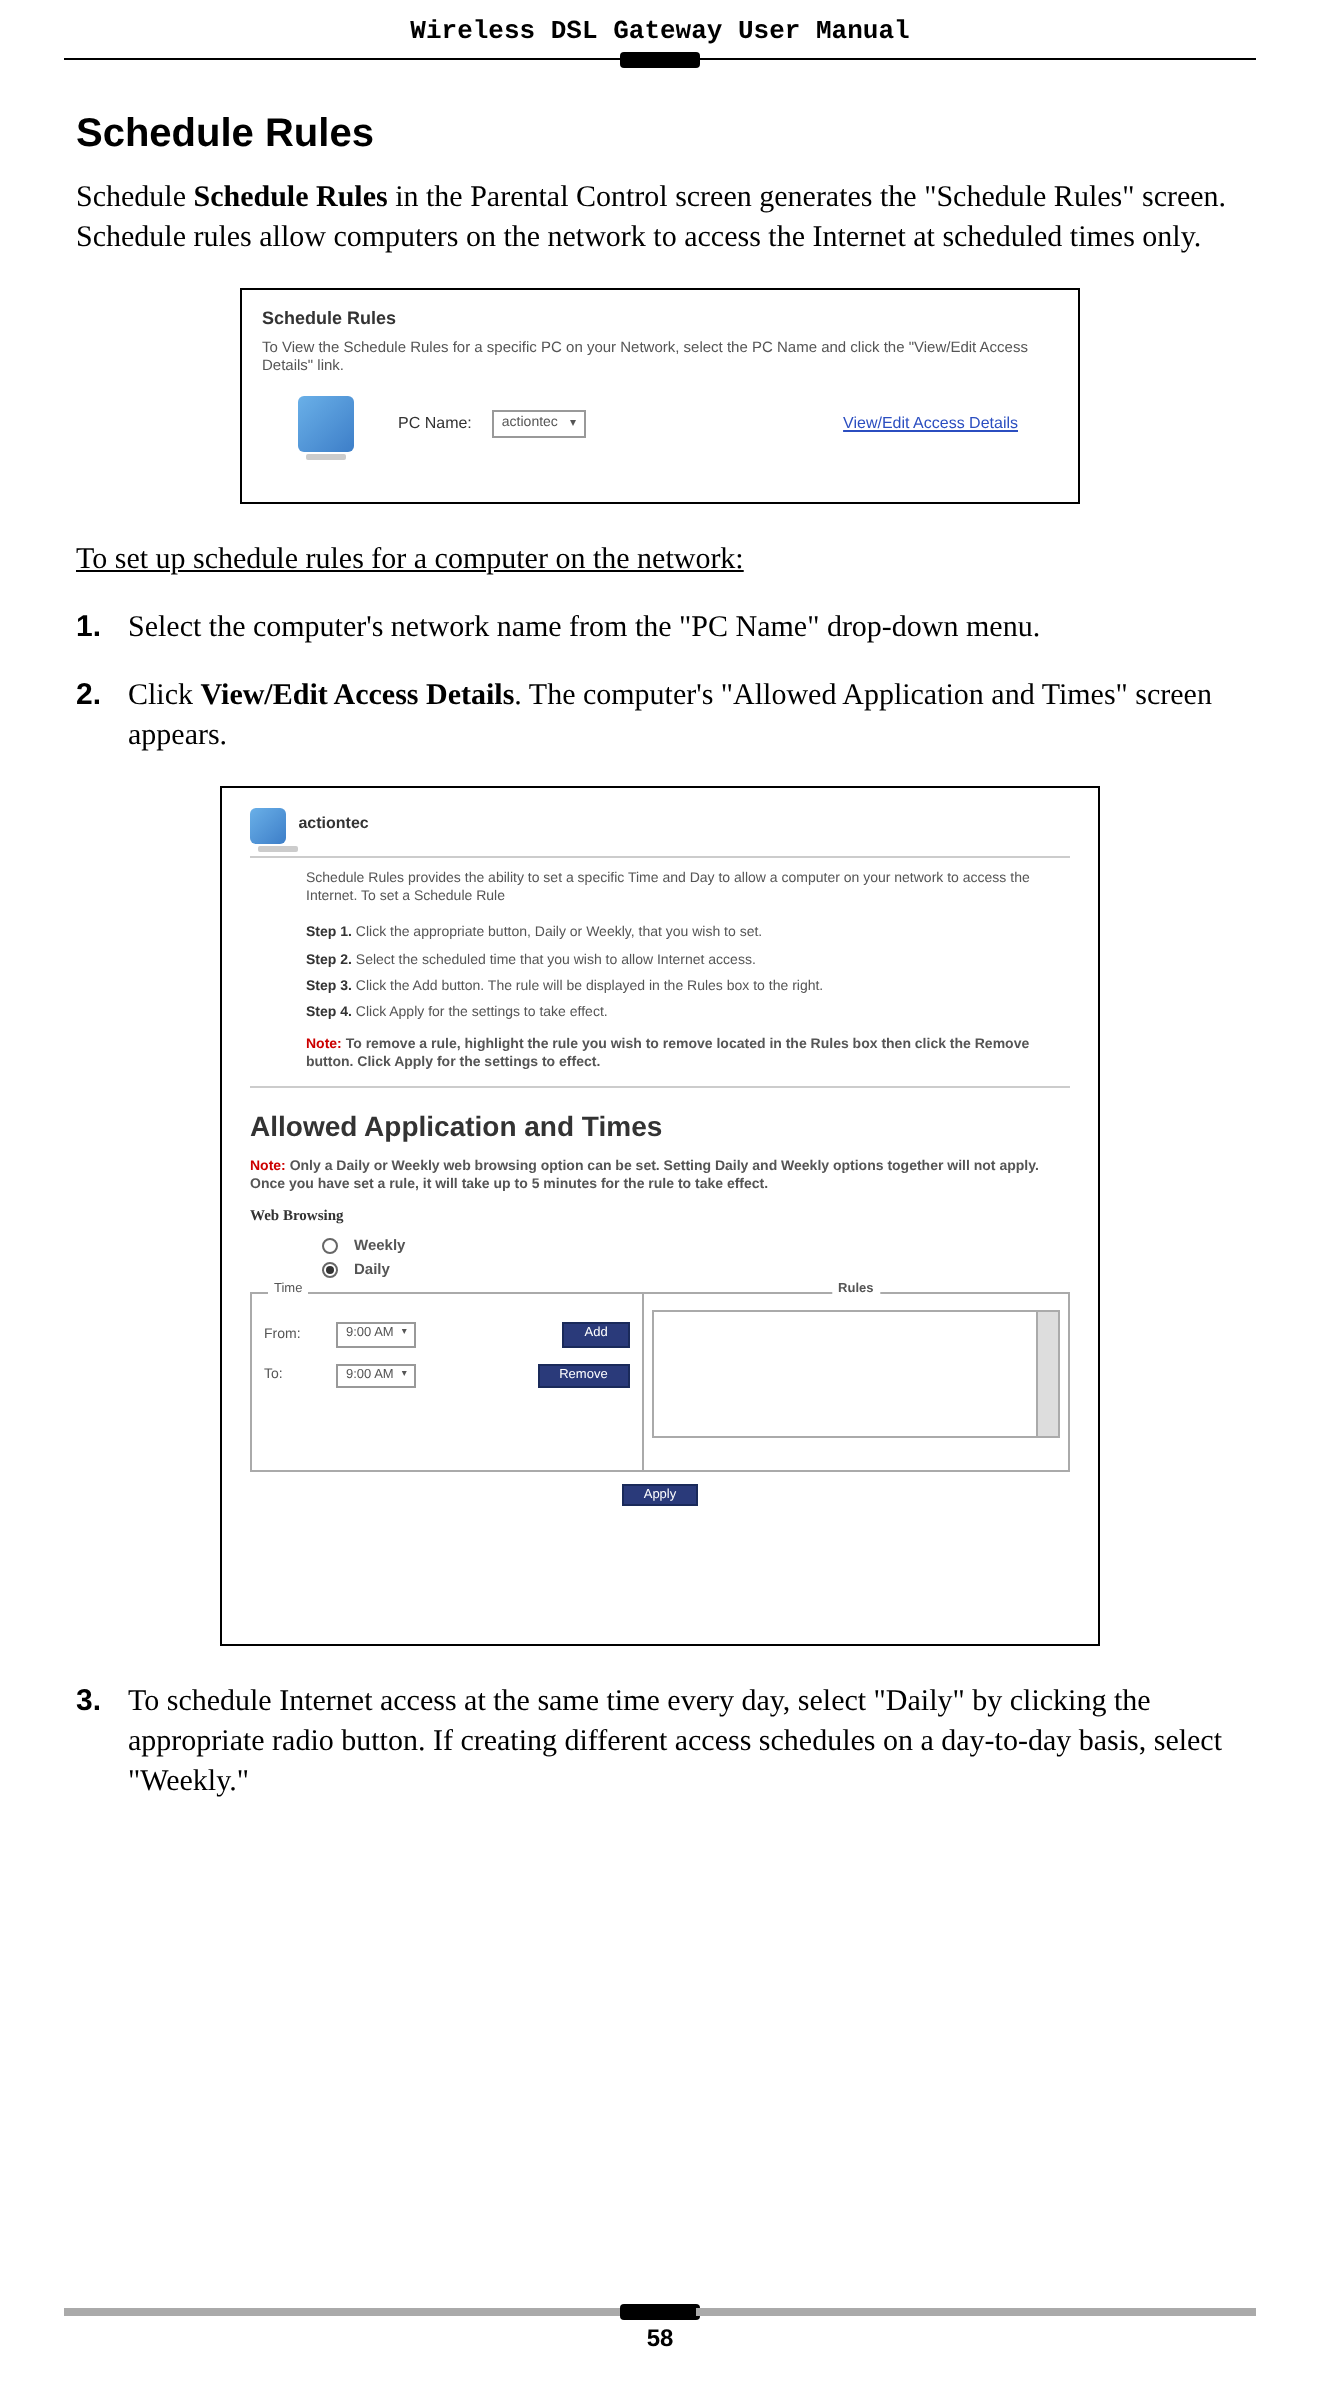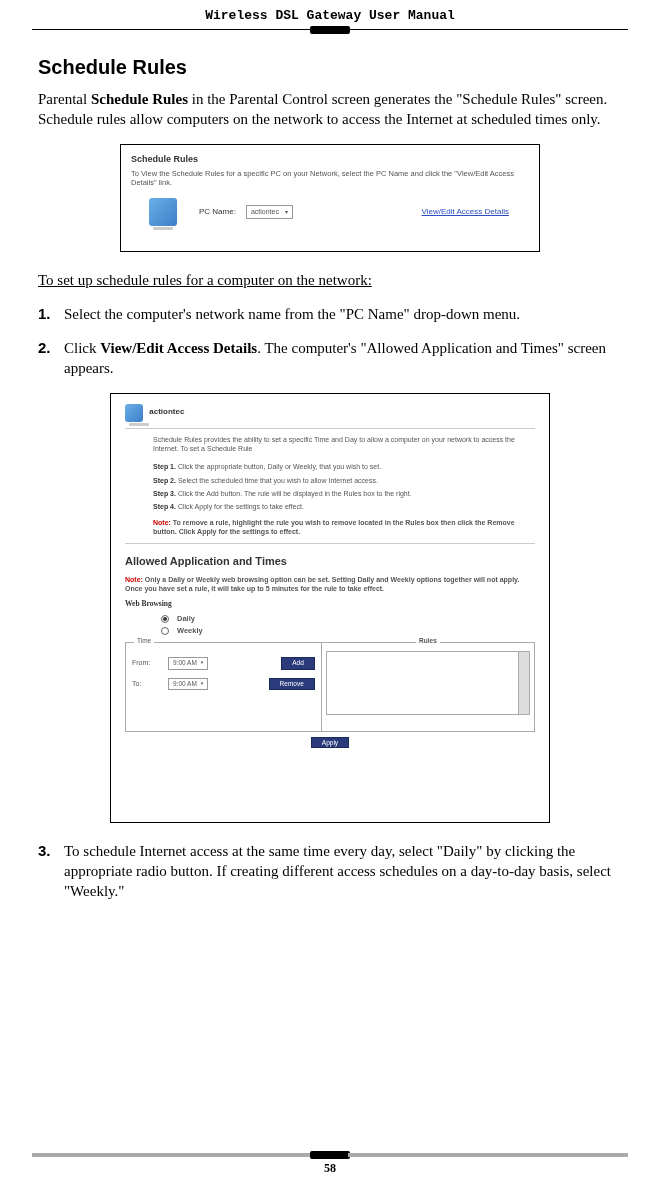--- a/index.html
+++ b/index.html
@@ -98,21 +98,21 @@
   ol.steps .body { flex: 1; }
   .fig2 { width: 440px; height: 430px; padding: 10px 14px; position: relative; }
   .fig2 .pc-icon { width: 18px; height: 18px; display: inline-block; vertical-align: middle; }
   .fig2 .hostname { font-weight: bold; font-size: 8px; color: #333; margin-left: 4px; vertical-align: middle; }
   .fig2 hr { border: none; border-top: 1px solid #ccc; margin: 6px 0; }
   .fig2 .para { font-size: 7px; line-height: 1.4; color: #555; margin: 4px 0 8px 28px; }
   .fig2 .step { font-size: 7px; margin: 4px 0 4px 28px; }
   .fig2 .step b { color: #333; }
   .fig2 .note-red { font-size: 7px; margin: 6px 0 4px 28px; }
   .fig2 .note-red .red { color: #c00; font-weight: bold; }
-  .fig2 .sec-title { font-weight: bold; font-size: 11px; color: #333; margin: 10px 0 4px 0; }
+  .fig2 .sec-title { font-weight: bold; font-size: 14px; color: #333; margin: 10px 0 4px 0; }
   .fig2 .sub-label { font-weight: bold; font-size: 7.5px; color: #333; margin: 6px 0 4px 0; font-family: Liberation Serif, serif; }
   .fig2 .radio-row { font-size: 7.5px; margin: 2px 0 2px 36px; display: flex; align-items: center; gap: 8px; }
   .fig2 .radio { width: 8px; height: 8px; border: 1px solid #666; border-radius: 50%; display: inline-block; position: relative; }
   .fig2 .radio.checked::after { content: ""; width: 4px; height: 4px; background: #333; border-radius: 50%; position: absolute; top: 1px; left: 1px; }
   .fig2 .time-rules { display: flex; border: 1px solid #aaa; margin-top: 6px; height: 90px; }
   .fig2 .time-col { width: 48%; border-right: 1px solid #aaa; padding: 6px; position: relative; }
   .fig2 .time-col .legend { position: absolute; top: -6px; left: 8px; background: #fff; font-size: 6.5px; padding: 0 3px; }
   .fig2 .time-row { display: flex; align-items: center; gap: 6px; font-size: 7px; margin: 8px 0; }
   .fig2 .time-row .lbl { width: 30px; }
   .fig2 .time-row .timebox { border: 1px solid #999; padding: 1px 4px; font-size: 6.5px; display: inline-flex; gap: 4px; }
@@ -130,36 +130,36 @@
     bottom: 16px;
     left: 32px; right: 32px;
   }
   .footer .line-wrap { display: flex; align-items: center; }
   .footer .bar { flex: 1; height: 4px; background: #aaa; }
   .footer .dot {
     width: 40px; height: 8px; background: #000; border-radius: 2px; margin: 0 -2px;
   }
   .footer .pg {
     text-align: center;
-    font-family: Liberation Serif, serif;
+    font-family: Liberation Sans, sans-serif;
     font-weight: bold;
     font-size: 12px;
     margin-top: 2px;
   }
 </style>
 </head>
 <body>
 
 <div class="header-title">Wireless DSL Gateway User Manual</div>
 <div class="hr-top"></div>
 
 <div class="content">
   <h1 class="section">Schedule Rules</h1>
   <p class="intro">
-    <span>Parental </span><span class="bold-inline">Schedule Rules</span><span> in the Parental Control screen generates the "Schedule Rules" screen. Schedule rules allow computers on the network to access the Internet at scheduled times only.</span>
+    <span>Schedule </span><span class="bold-inline">Schedule Rules</span><span> in the Parental Control screen generates the "Schedule Rules" screen. Schedule rules allow computers on the network to access the Internet at scheduled times only.</span>
   </p>
 
   <div class="figure-box fig1">
     <div class="title">Schedule Rules</div>
     <div class="desc">To View the Schedule Rules for a specific PC on your Network, select the PC Name and click the "View/Edit Access Details" link.</div>
     <div class="row">
       <span class="pc-icon"></span>
       <span class="pcname-label">PC Name:</span>
       <span class="dropdown">actiontec</span>
       <span class="link">View/Edit Access Details</span>
@@ -191,26 +191,26 @@
     <div class="step"><b>Step 1.</b><span> Click the appropriate button, Daily or Weekly, that you wish to set.</span></div>
     <div class="step"><b>Step 2.</b><span> Select the scheduled time that you wish to allow Internet access.</span></div>
     <div class="step"><b>Step 3.</b><span> Click the Add button. The rule will be displayed in the Rules box to the right.</span></div>
     <div class="step"><b>Step 4.</b><span> Click Apply for the settings to take effect.</span></div>
     <div class="note-red"><span class="red">Note:</span><b> To remove a rule, highlight the rule you wish to remove located in the Rules box then click the Remove button. Click Apply for the settings to effect.</b></div>
     <hr>
     <div class="sec-title">Allowed Application and Times</div>
     <div class="note-red" style="margin-left:0;"><span class="red">Note:</span><b> Only a Daily or Weekly web browsing option can be set. Setting Daily and Weekly options together will not apply. Once you have set a rule, it will take up to 5 minutes for the rule to take effect.</b></div>
     <div class="sub-label">Web Browsing</div>
     <div class="radio-row">
+      <span class="radio"></span>
+      <b>Weekly</b>
+    </div>
+    <div class="radio-row">
       <span class="radio checked"></span>
       <b>Daily</b>
-    </div>
-    <div class="radio-row">
-      <span class="radio"></span>
-      <b>Weekly</b>
     </div>
     <div class="time-rules">
       <div class="time-col">
         <span class="legend">Time</span>
         <div class="time-row">
           <span class="lbl">From:</span>
           <span class="timebox">9:00 AM</span>
           <span style="flex:1"></span>
           <span class="btn">Add</span>
         </div>

